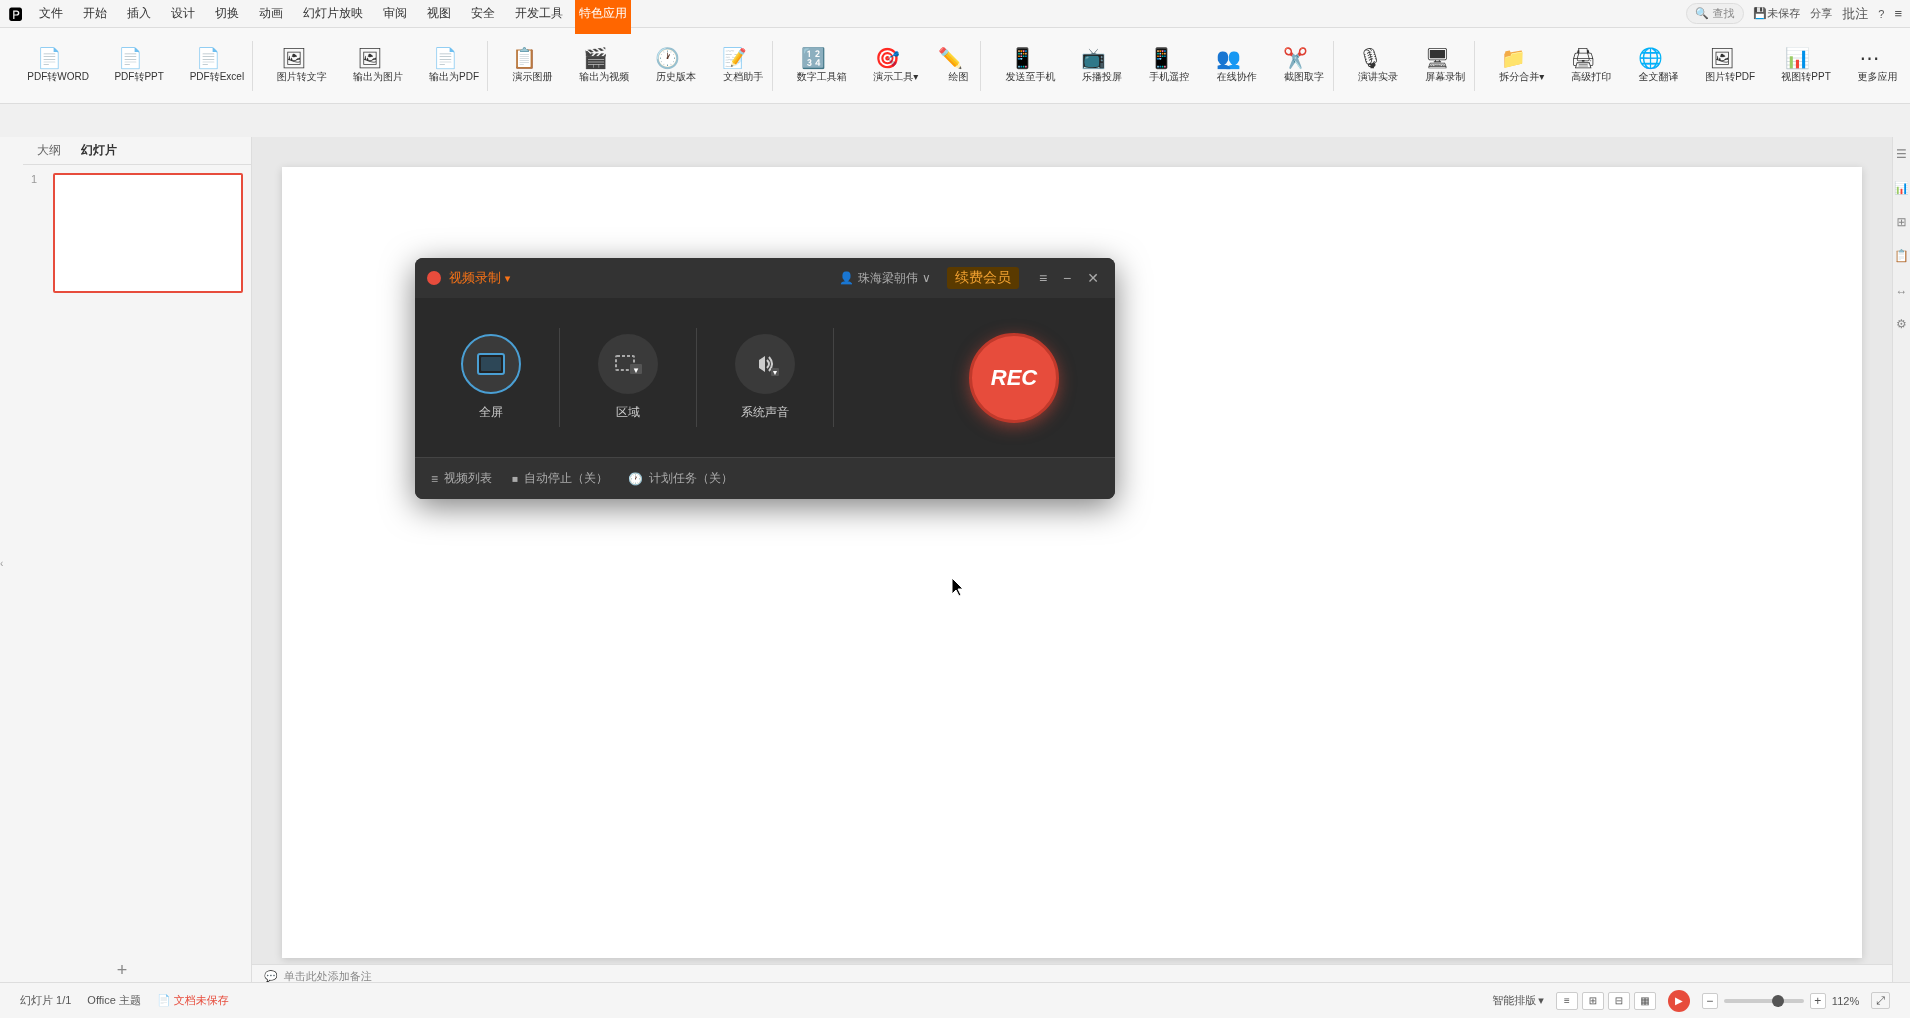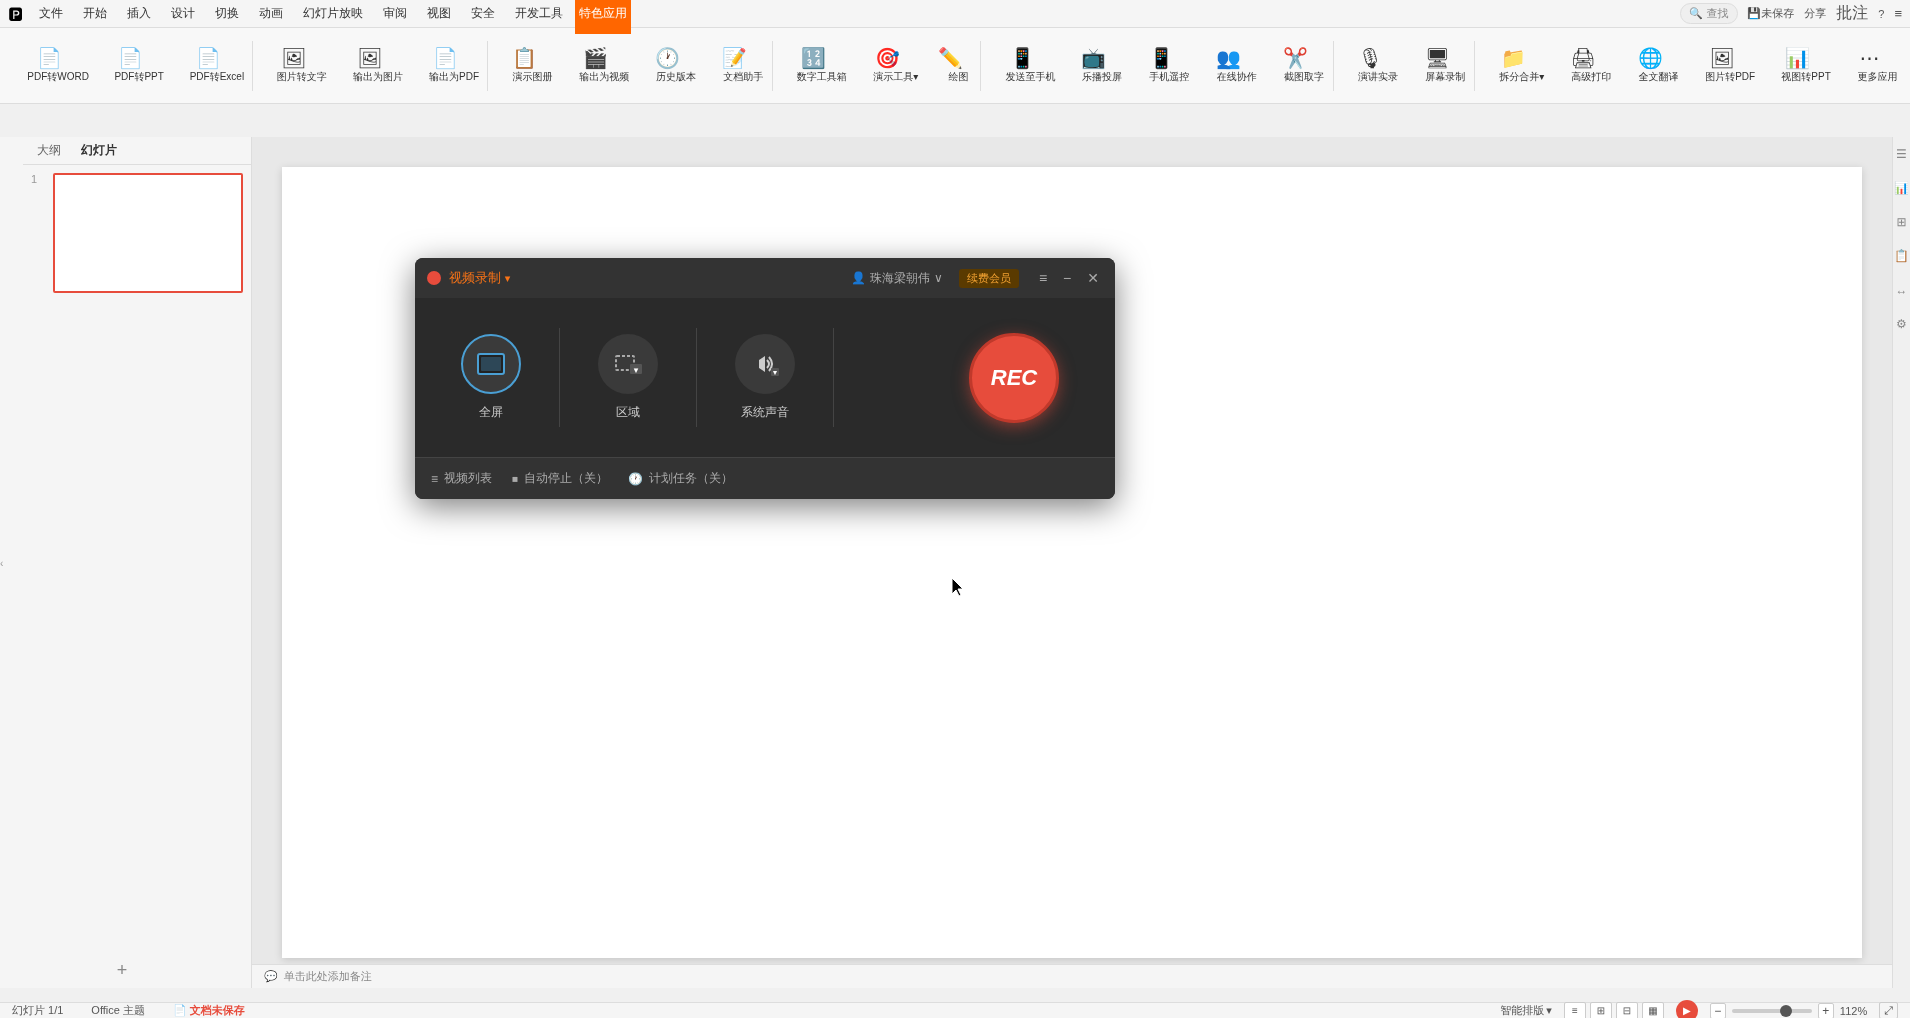--- a/index.html
+++ b/index.html
@@ -161,27 +161,27 @@
       padding-top: 10px;
       gap: 20px;
     }
 
     
     #status-bar {
       position: absolute;
       bottom: 0;
       left: 0;
       right: 0;
-      height: 16px;
+      height: 36px;
       background: #f5f5f5;
       border-top: 1px solid #ddd;
       display: flex;
       align-items: center;
-      padding: 0 12px;
-      gap: 28px;
+      padding: 0 20px;
+      gap: 16px;
       font-size: 11px;
       color: #555;
     }
     .status-right {
       margin-left: auto;
       display: flex;
       align-items: center;
       gap: 12px;
     }
 
@@ -461,21 +461,21 @@
   <span class="menu-item tab-active-special">特色应用</span>
   <span style="margin-left:auto; display:flex; align-items:center; gap:10px;">
     <span style="display:flex;align-items:center;background:#efefef;border:1px solid #ddd;border-radius:12px;padding:2px 8px;gap:4px;font-size:11px;color:#888;">
       <span>🔍</span>
       <span>查找</span>
     </span>
     <span style="font-size:11px;color:#555;cursor:pointer;">
       <span>💾</span>未保存
     </span>
     <span style="font-size:11px;color:#555;cursor:pointer;">分享</span>
-    <span style="font-size:16px;color:#555;cursor:pointer;">批注</span>
+    <span style="font-size:13px;color:#555;cursor:pointer;">批注</span>
     <span style="font-size:11px;color:#555;cursor:pointer;">?</span>
     <span style="font-size:13px;color:#555;cursor:pointer;">≡</span>
   </span>
 </div>
 
 <div id="toolbar">
   <div class="toolbar-tab">
     <span class="toolbar-icon">📄</span>
     <span class="toolbar-label">PDF转WORD</span>
   </div>
@@ -616,21 +616,21 @@
   <span style="font-size:12px;color:#888;cursor:pointer;">📋</span>
   <span style="font-size:12px;color:#888;cursor:pointer;">↔</span>
   <span style="font-size:12px;color:#888;cursor:pointer;">⚙</span>
 </div>
 
 <div id="add-slide-btn">+</div>
 
 <div id="status-bar">
   <span>幻灯片 1/1</span>
   <span>Office 主题</span>
-  <span style="color:#e74c3c;font-weight:bold;">
+  <span style="color:#e74c3c;">
     <span>📄</span>
     <span>文档未保存</span>
   </span>
   <div class="status-right">
     <button class="smart-sort-btn">
       <span>智能排版</span>
       <span>▾</span>
     </button>
     <div class="view-btns">
       <div class="view-btn">≡</div>
@@ -658,21 +658,21 @@
     <div class="rec-dot"></div>
     <span class="rec-title">
       <span>视频录制</span>
       <span style="cursor:pointer;font-size:11px;">▾</span>
     </span>
     <div class="rec-user">
       <span>👤</span>
       <span>珠海梁朝伟</span>
       <span style="cursor:pointer;">∨</span>
     </div>
-    <button style="background:#5a3a00;color:#f0a030;border:none;border-radius:3px;padding:2px 8px;font-size:11px;cursor:pointer;margin-left:8px;">续费会员</button>
+    <button style="background:#5a3a00;color:#f0a030;border:none;border-radius:3px;padding:2px 8px;font-size:14px;cursor:pointer;margin-left:8px;">续费会员</button>
     <div class="rec-actions">
       <span class="rec-btn">≡</span>
       <span class="rec-btn">−</span>
       <span class="rec-btn">✕</span>
     </div>
   </div>
 
   <div id="rec-body">
 
     <div class="rec-option">

